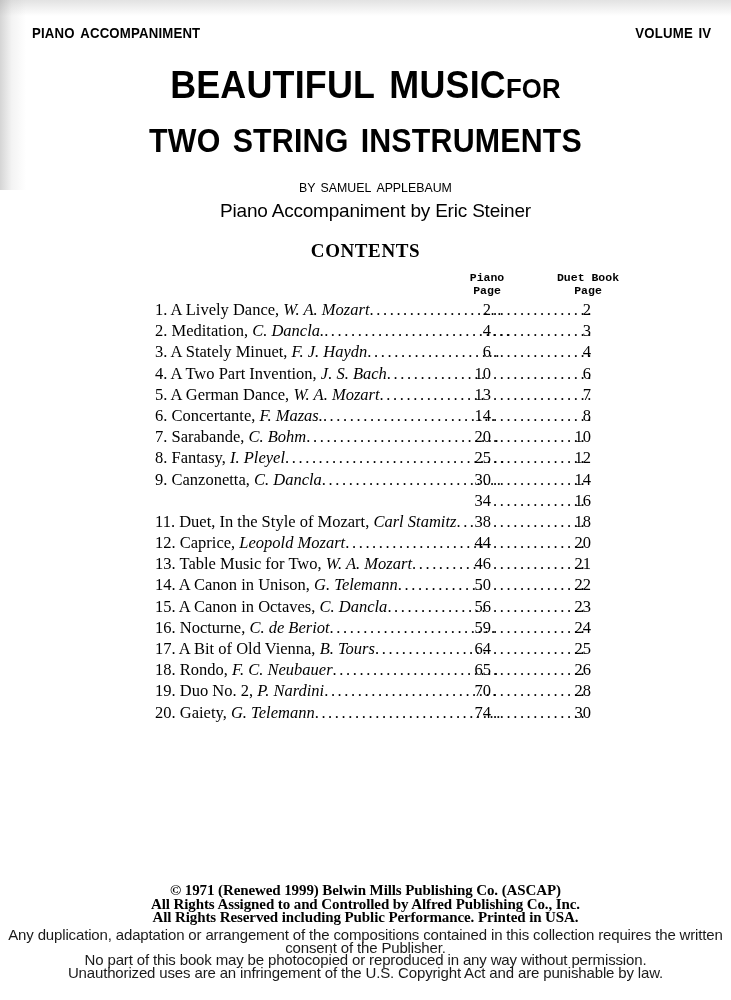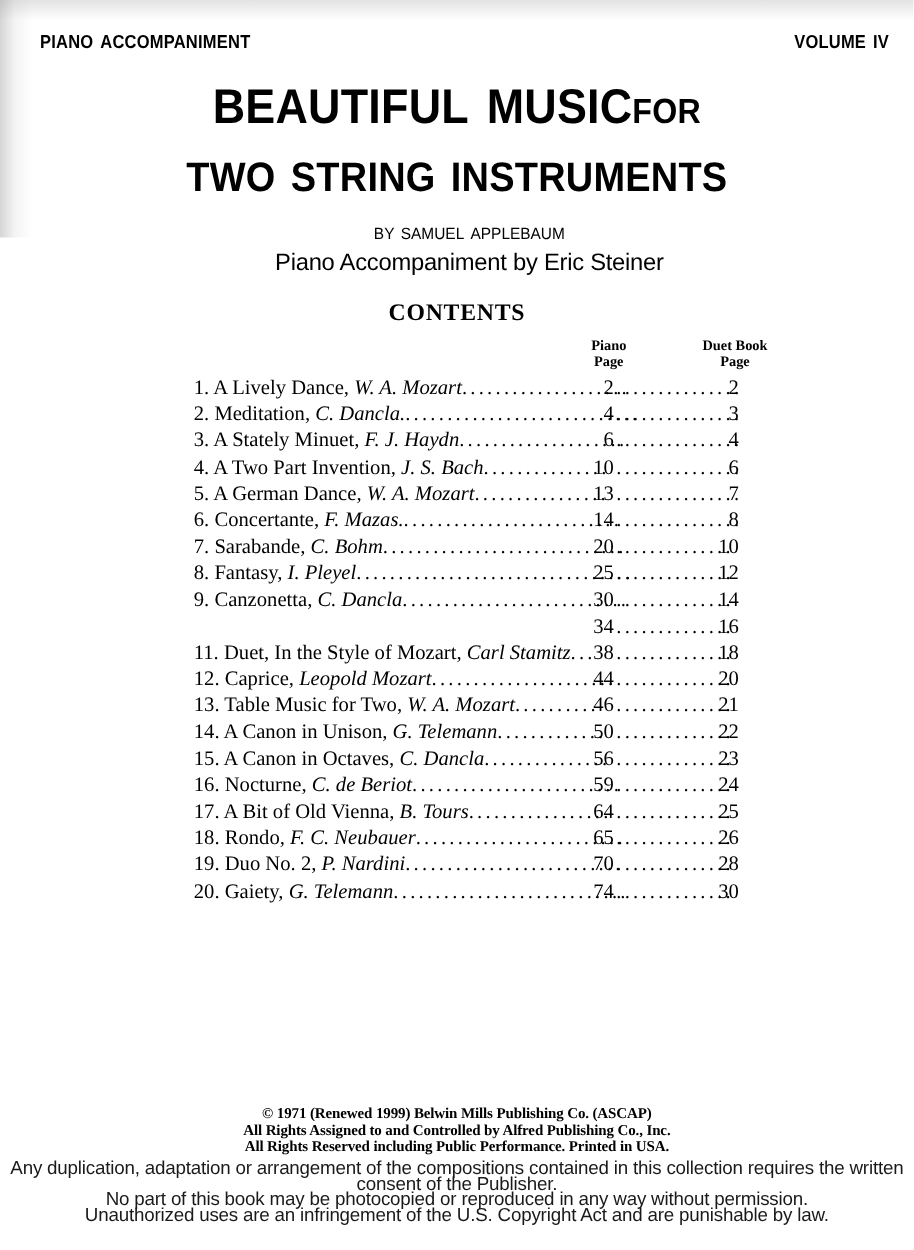--- a/index.html
+++ b/index.html
@@ -133,21 +133,21 @@
 
   
   .col-headers {
     position: absolute;
     left: 0; top: 271px;
     width: 731px;
     height: 30px;
   }
   .col-head {
     position: absolute;
-    font-family: Liberation Serif, serif;
+    font-family: Liberation Mono, monospace;
     font-weight: bold;
     font-size: 11.5px;
     line-height: 13px;
     text-align: center;
   }
   .col-head-piano { left: 452px; width: 70px; }
   .col-head-duet  { left: 541px; width: 94px; }
 
   
   .toc {
@@ -185,21 +185,21 @@
   .pg-duet  { left: 500px; width: 91px; }
 
   
   .copyright {
     position: absolute;
     left: 0; top: 884px;
     width: 731px;
     text-align: center;
     font-family: "Liberation Serif", serif;
     font-weight: bold;
-    font-size: 12px;
+    font-size: 15px;
     line-height: 13.5px;
     letter-spacing: -0.1px;
   }
   .legal {
     position: absolute;
     left: 0; top: 929px;
     width: 731px;
     text-align: center;
     font-family: "Liberation Sans", sans-serif;
     font-size: 15px;

